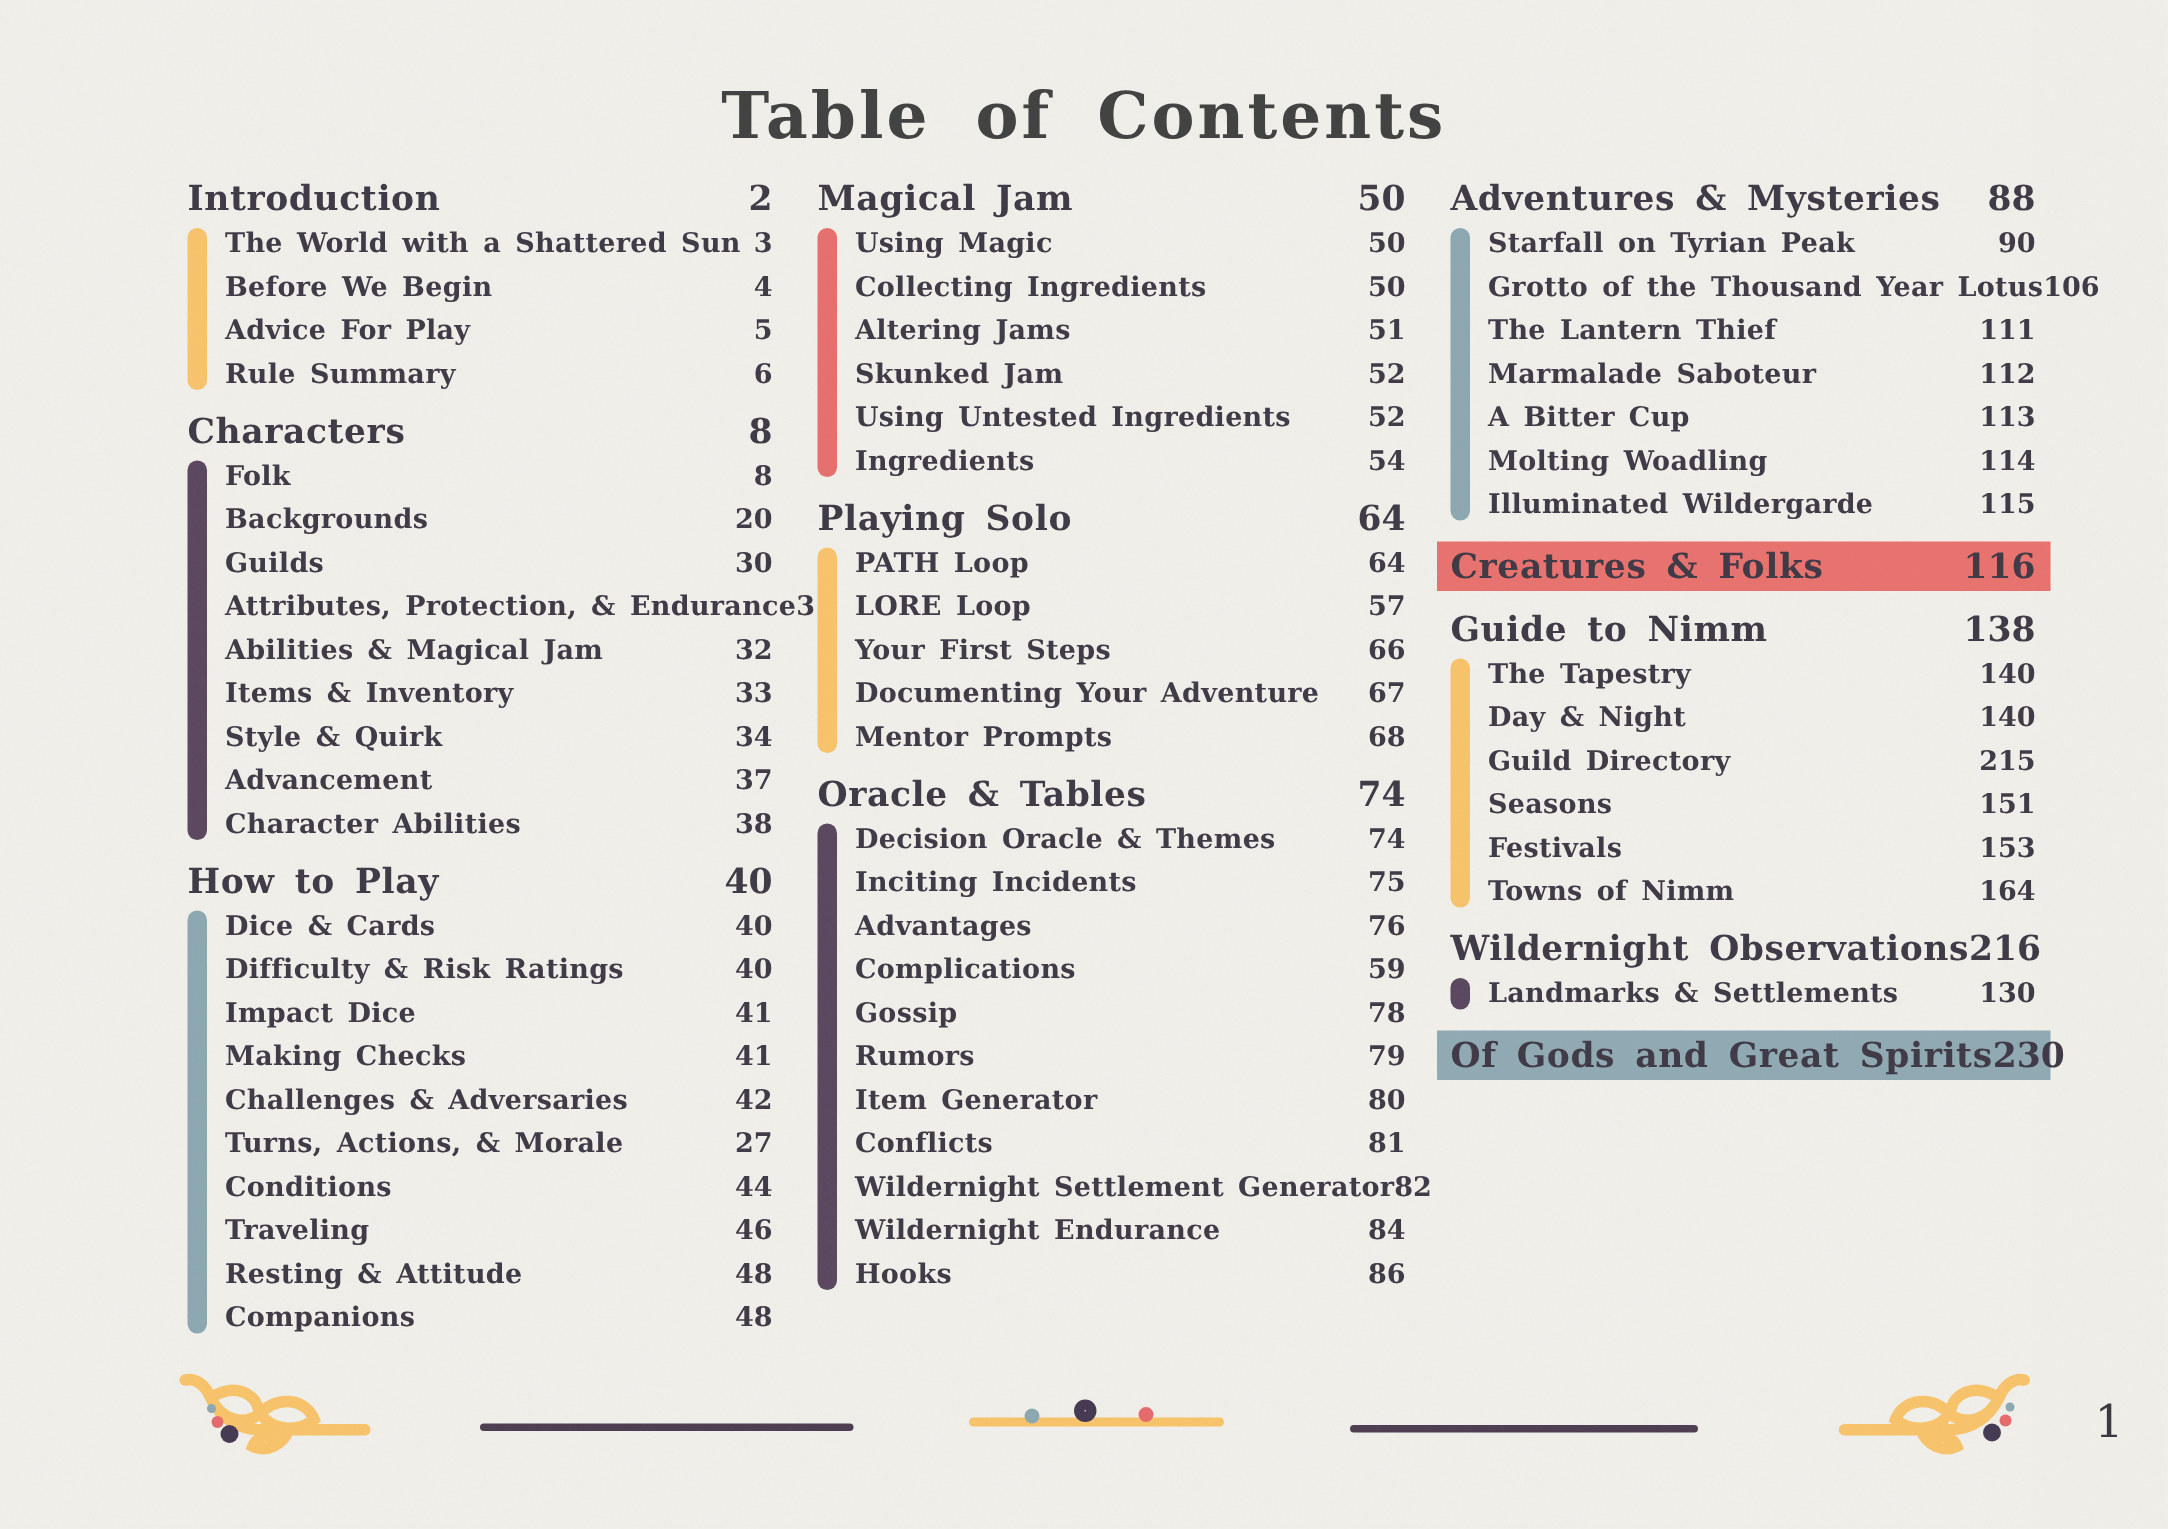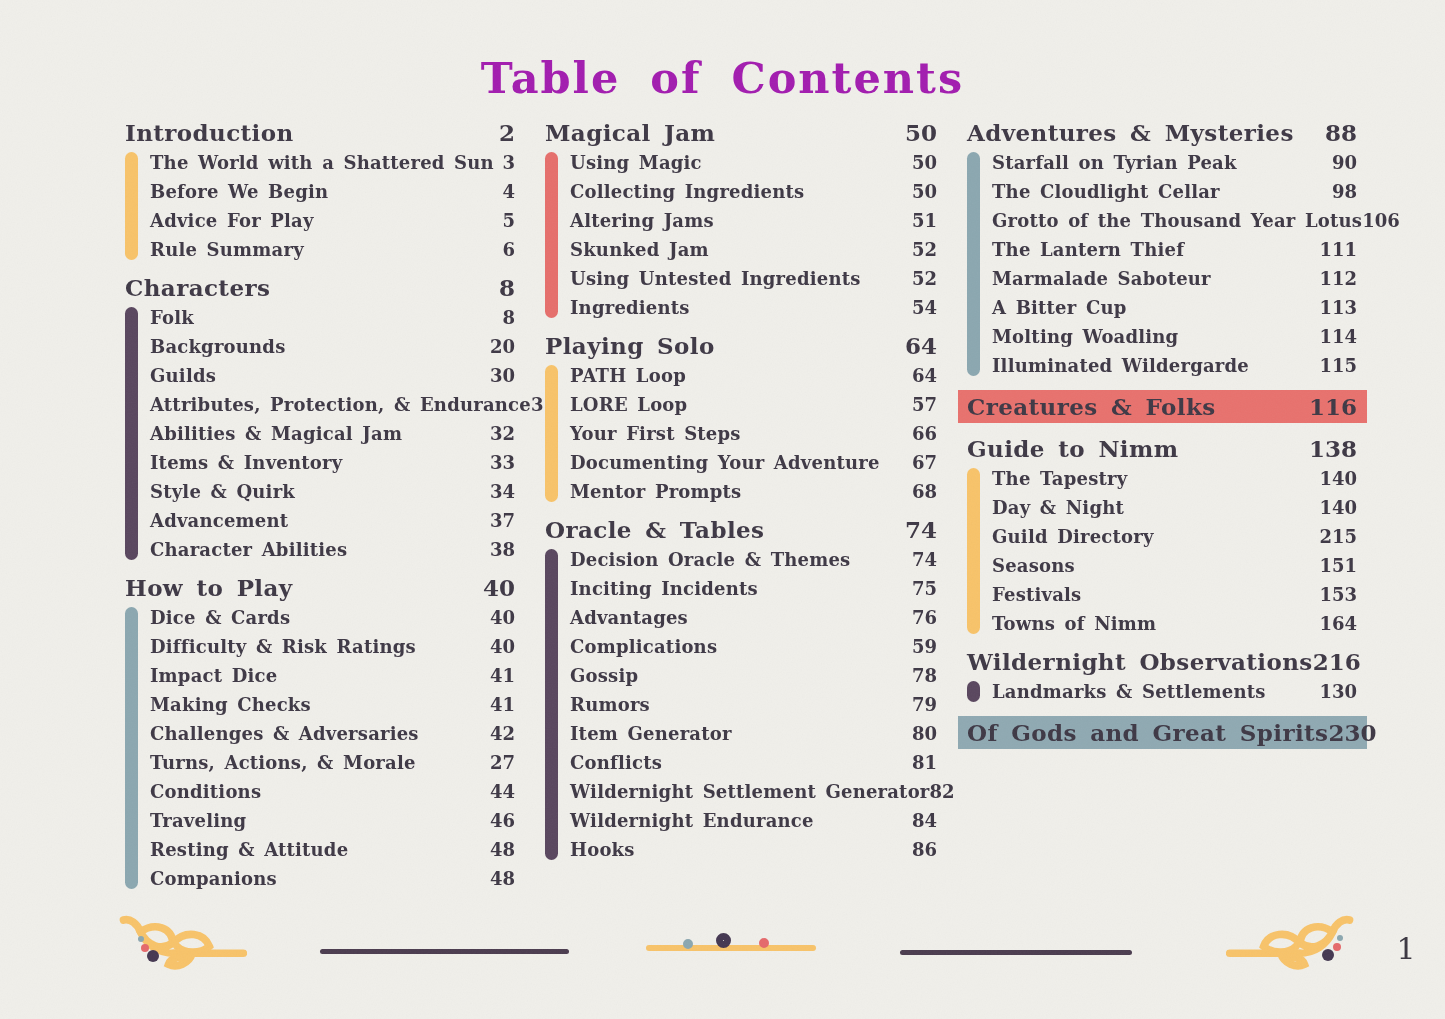--- a/index.html
+++ b/index.html
@@ -13,21 +13,21 @@
   body{
     width:1445px;height:1019px;overflow:hidden;position:relative;
     background:var(--paper);color:var(--text);
     font-family:"DejaVu Serif","Liberation Serif",serif;
   }
   .page{position:relative;width:1445px;height:1019px}
 
   .doc-title{
     margin:0;padding-top:52px;text-align:center;
     font-size:43px;font-weight:700;line-height:52px;
-    letter-spacing:2px;word-spacing:13px;color:#a21caf;
+    letter-spacing:2px;word-spacing:13px;color:#404040;
   }
 
   .columns{
     display:grid;grid-template-columns:390px 392px 390px;column-gap:30px;
     margin:13px 0 12px 125px;width:1232px;
   }
   .toc-column{min-width:0}
 
   .toc-section{margin:0}
   .sec-header{
@@ -338,24 +338,20 @@
         <section class="toc-section">
           <div class="sec-header">
             <span class="t">Adventures &amp; Mysteries</span>
             <span class="pg">88</span>
           </div>
           <div class="items">
             <span class="accent-bar accent-teal"></span>
             <div class="row">
               <span class="lbl">Starfall on Tyrian Peak</span>
               <span class="pg">90</span>
-            </div>
-            <div class="row">
-              <span class="lbl">The Cloudlight Cellar</span>
-              <span class="pg">98</span>
             </div>
             <div class="row">
               <span class="lbl">Grotto of the Thousand Year Lotus</span>
               <span class="pg">106</span>
             </div>
             <div class="row">
               <span class="lbl">The Lantern Thief</span>
               <span class="pg">111</span>
             </div>
             <div class="row">

